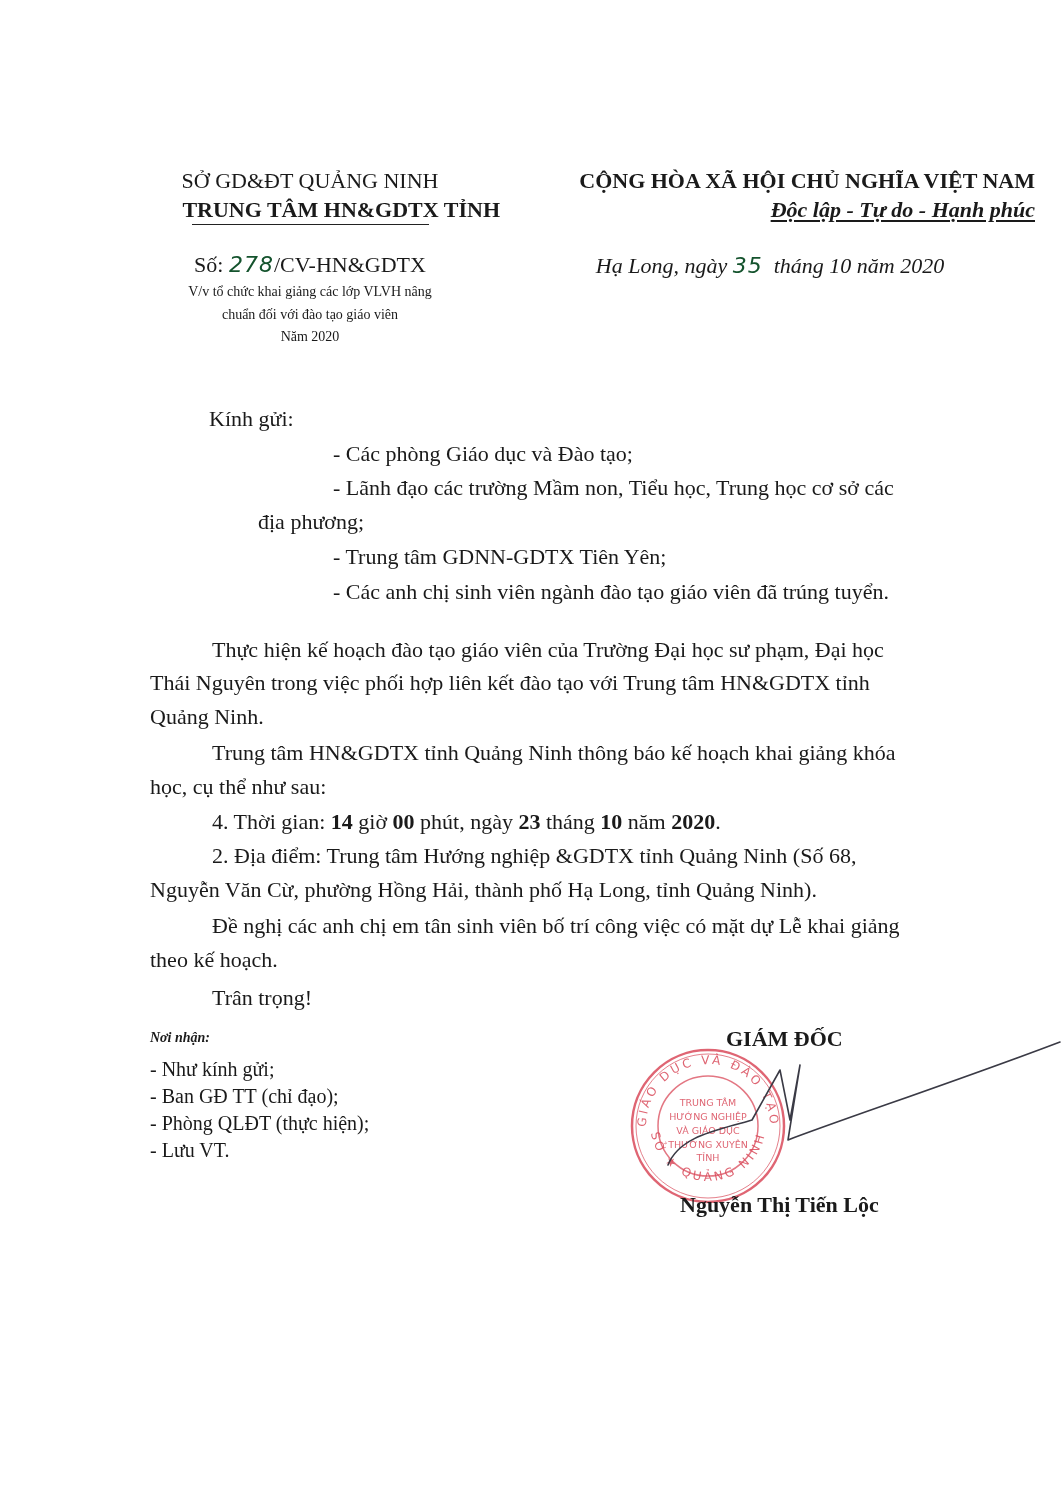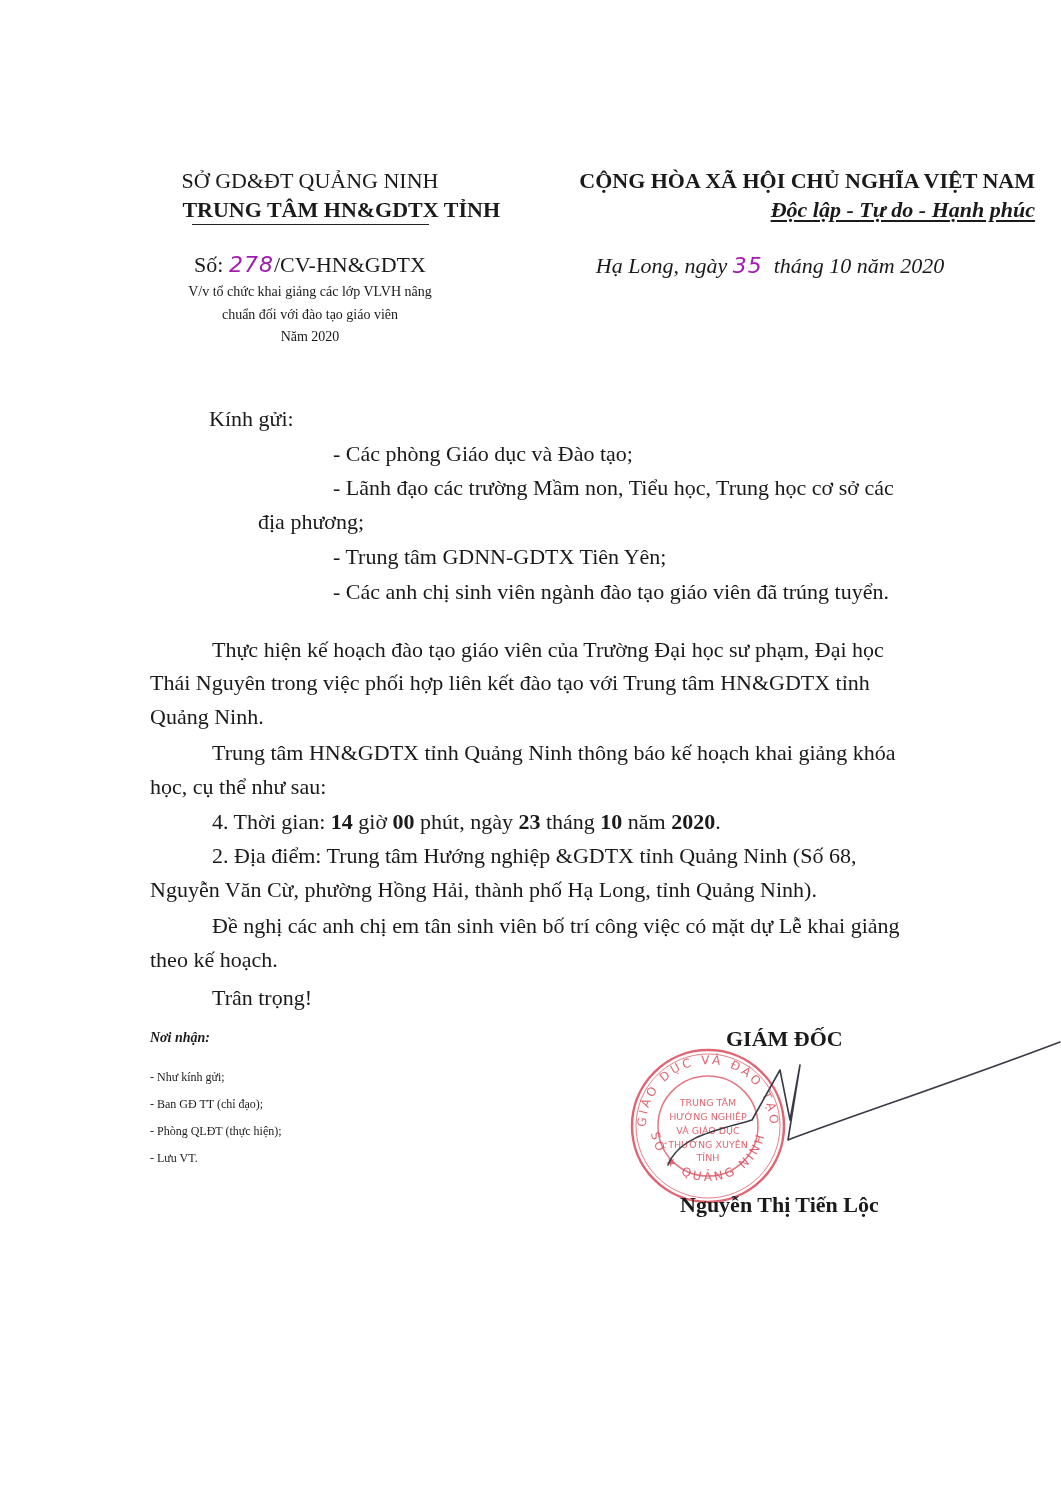--- a/index.html
+++ b/index.html
@@ -3,25 +3,25 @@
   <meta charset="utf-8">
   <style>
     html, body { margin: 0; padding: 0; background: #ffffff; }
     body { width: 1061px; height: 1500px; position: relative; overflow: hidden;
            font-family: "Liberation Serif", "DejaVu Serif", serif; color: #1a1a1a; }
     .abs { position: absolute; white-space: nowrap; }
     .left-head { left: 120px; width: 380px; text-align: center; }
     .right-head { left: 505px; width: 530px; text-align: center; }
     .f22 { font-size: 22px; }
     .f18 { font-size: 14px; }
-    .f16 { font-size: 12px; margin-top: 12px; }
+    .f16 { font-size: 20px; }
     .bold { font-weight: bold; text-align: right; }
     .ital { font-style: italic; }
     .u { text-decoration: underline; text-underline-offset: 3px; font-style: italic; }
-    .hand { font-family: "DejaVu Sans", sans-serif; font-style: italic; color: #a21caf; font-weight: 300; letter-spacing: 1px; }
+    .hand { font-family: "DejaVu Sans", sans-serif; font-style: italic; color: #14532d; font-weight: 300; letter-spacing: 1px; }
     .body-line { font-size: 22px; margin-top: 13px; }
     .stamp { position: absolute; left: 628px; top: 1046px; width: 160px; height: 160px; }
     .sig { position: absolute; left: 640px; top: 1020px; width: 421px; height: 180px; }
   </style>
 </head>
 <body>
 
 <div class="abs left-head f22" style="top:168px;">SỞ GD&amp;ĐT QUẢNG NINH</div>
 <div class="abs left-head f22 bold" style="top:197px;">
   <span>TRUNG TÂM HN&amp;GDTX TỈNH</span>

